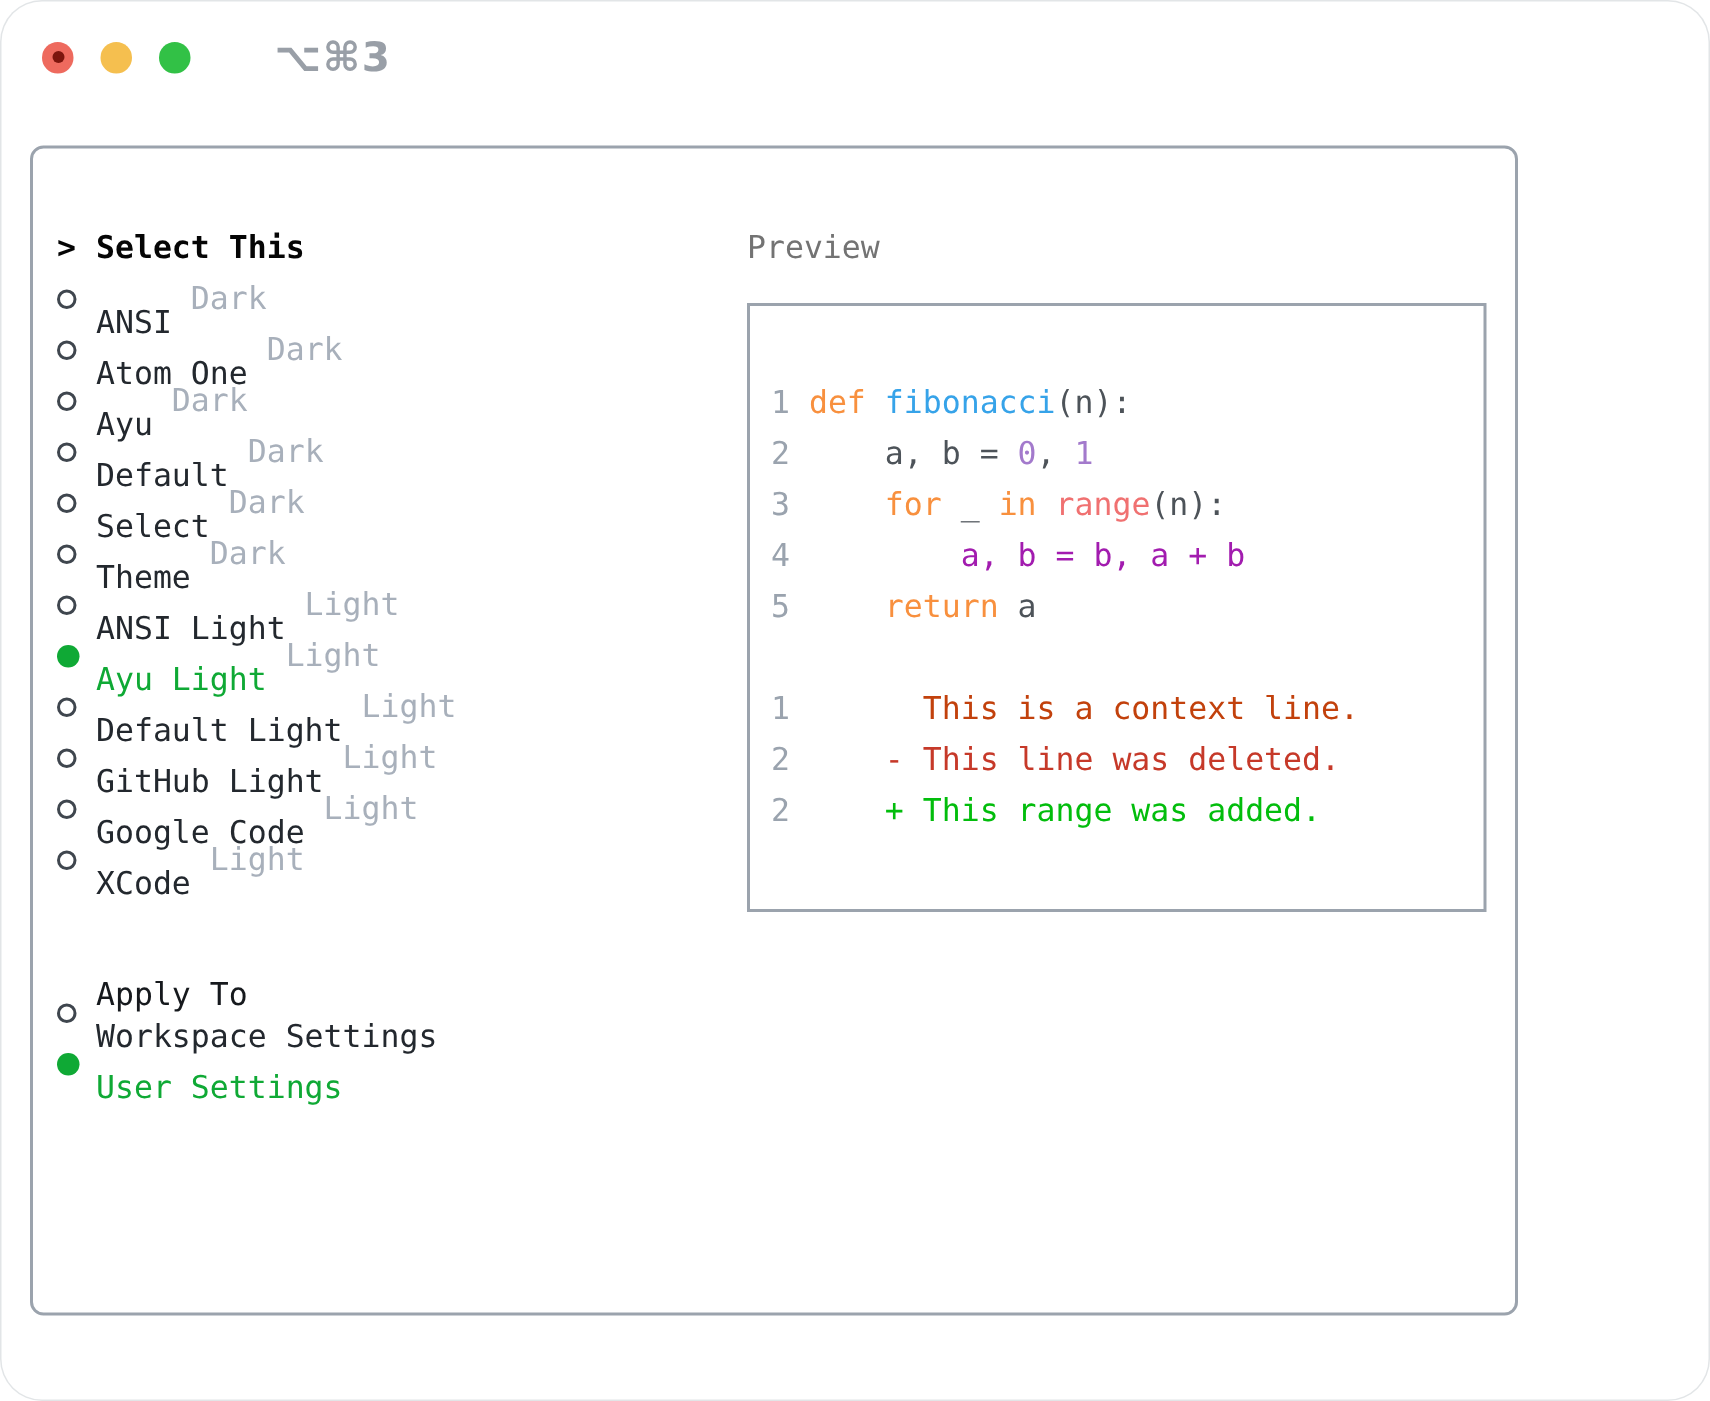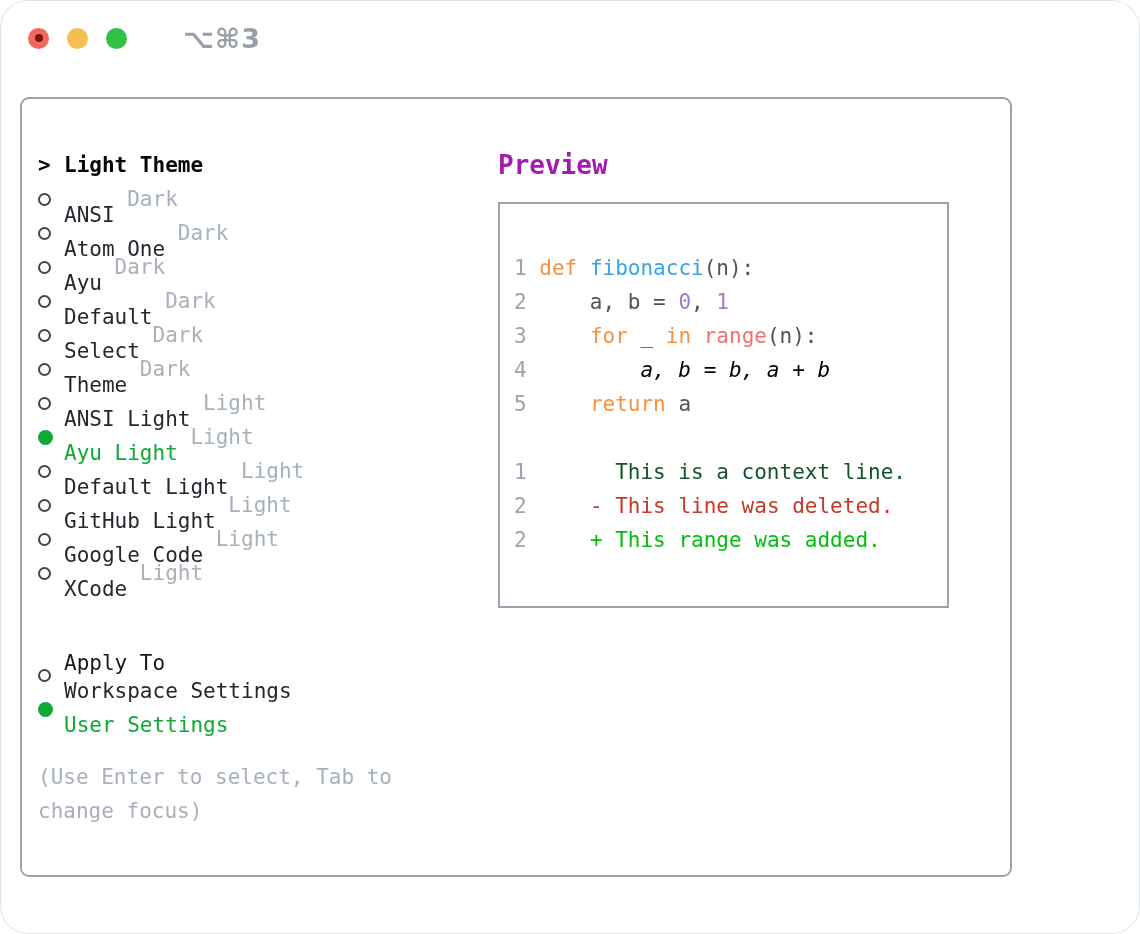--- a/index.html
+++ b/index.html
@@ -110,27 +110,27 @@
   
   .col-right {
     position: absolute;
     left: 476px;
     top: 49px;
   }
   .preview-title {
     height: 34px;
     display: flex;
     align-items: center;
-    font-size: 26px;
-    font-weight: 700;
-    color: #a21caf;
+    font-size: 21px;
+    font-weight: 400;
+    color: #737373;
   }
   .preview-box {
     margin-top: 20px;
-    width: 451px;
+    width: 493px;
     height: 406px;
     box-sizing: border-box;
     border: 2px solid #9ba3ad;
     background: #ffffff;
     padding: 47px 0 0 14px;
     overflow: hidden;
   }
   .code-line {
     height: 34px;
     font-size: 21px;
@@ -150,21 +150,21 @@
     <span class="tl" style="background: rgb(245, 191, 79);"></span>
     <span class="tl" style="background: rgb(50, 193, 70);"></span>
     <span class="shortcut">⌥⌘3</span>
   </div>
 
   <div class="panel">
 
     <div class="col-left">
       <div class="row">
         <span class="marker"><span class="prompt-char">&gt;</span></span>
-        <span class="hdr">Light Theme</span>
+        <span class="hdr">Select This</span>
       </div>
 
       <div id="theme-list">
           <div class="row"><span class="marker"><span class="ring"></span></span><span class="item-name">ANSI</span><span class="item-variant"> Dark</span></div>
           <div class="row"><span class="marker"><span class="ring"></span></span><span class="item-name">Atom One</span><span class="item-variant"> Dark</span></div>
           <div class="row"><span class="marker"><span class="ring"></span></span><span class="item-name">Ayu</span><span class="item-variant"> Dark</span></div>
           <div class="row"><span class="marker"><span class="ring"></span></span><span class="item-name">Default</span><span class="item-variant"> Dark</span></div>
           <div class="row"><span class="marker"><span class="ring"></span></span><span class="item-name">Select</span><span class="item-variant"> Dark</span></div>
           <div class="row"><span class="marker"><span class="ring"></span></span><span class="item-name">Theme</span><span class="item-variant"> Dark</span></div>
           <div class="row"><span class="marker"><span class="ring"></span></span><span class="item-name">ANSI Light</span><span class="item-variant"> Light</span></div>
@@ -182,34 +182,33 @@
         <span class="hdr2">Apply To</span>
       </div>
 
       <div id="apply-list">
           <div class="row"><span class="marker"><span class="ring"></span></span><span class="item-name">Workspace Settings</span></div>
           <div class="row"><span class="marker"><span class="dot-filled" style="background: rgb(15, 169, 53);"></span></span><span class="item-name" style="color: rgb(15, 169, 53);">User Settings</span></div>
         </div>
 
       <div class="spacer"></div>
 
-      <div class="hint">(Use Enter to select, Tab to change focus)</div>
     </div>
 
     <div class="col-right">
       <div class="preview-title">Preview</div>
       <div class="preview-box">
         <div id="code-lines">
             <div class="code-line"><span style="color: rgb(154, 163, 174);">1 </span><span style="color: rgb(248, 144, 62);">def </span><span style="color: rgb(54, 163, 233);">fibonacci</span><span style="color: rgb(77, 83, 89);">(n):</span></div>
             <div class="code-line"><span style="color: rgb(154, 163, 174);">2 </span><span style="color: rgb(77, 83, 89); text-align: center;">    a, b = </span><span style="color: rgb(163, 122, 204);">0</span><span style="color: rgb(77, 83, 89);">, </span><span style="color: rgb(163, 122, 204);">1</span></div>
             <div class="code-line"><span style="color: rgb(154, 163, 174);">3 </span><span style="color: rgb(77, 83, 89);">    </span><span style="color: rgb(248, 144, 62);">for</span><span style="color: rgb(77, 83, 89);"> _ </span><span style="color: rgb(248, 144, 62);">in</span><span style="color: rgb(77, 83, 89);"> </span><span style="color: rgb(240, 113, 113);">range</span><span style="color: rgb(77, 83, 89);">(n):</span></div>
-            <div class="code-line"><span style="color: rgb(154, 163, 174);">4 </span><span style="color: #000000; font-style: italic;">        a, b = b, a + b</span></div>
+            <div class="code-line"><span style="color: rgb(154, 163, 174);">4 </span><span style="color: #a21caf;">        a, b = b, a + b</span></div>
             <div class="code-line"><span style="color: rgb(154, 163, 174);">5 </span><span style="color: rgb(77, 83, 89);">    </span><span style="color: rgb(248, 144, 62); margin-top: 12px;">return</span><span style="color: rgb(77, 83, 89);"> a</span></div>
             <div class="code-line"></div>
-            <div class="code-line"><span style="color: rgb(154, 163, 174);">1 </span><span style="color: #14532d;">      This is a context line.</span></div>
+            <div class="code-line"><span style="color: rgb(154, 163, 174);">1 </span><span style="color: #c2410c;">      This is a context line.</span></div>
             <div class="code-line"><span style="color: rgb(154, 163, 174);">2 </span><span style="color: rgb(77, 83, 89);">    </span><span style="color: rgb(198, 57, 41);">- This line was deleted.</span></div>
             <div class="code-line"><span style="color: rgb(154, 163, 174);">2 </span><span style="color: rgb(77, 83, 89);">    </span><span style="color: rgb(2, 189, 12);">+ This range was added.</span></div>
           </div>
       </div>
     </div>
 
   </div>
 </div>
 
 </body></html>

